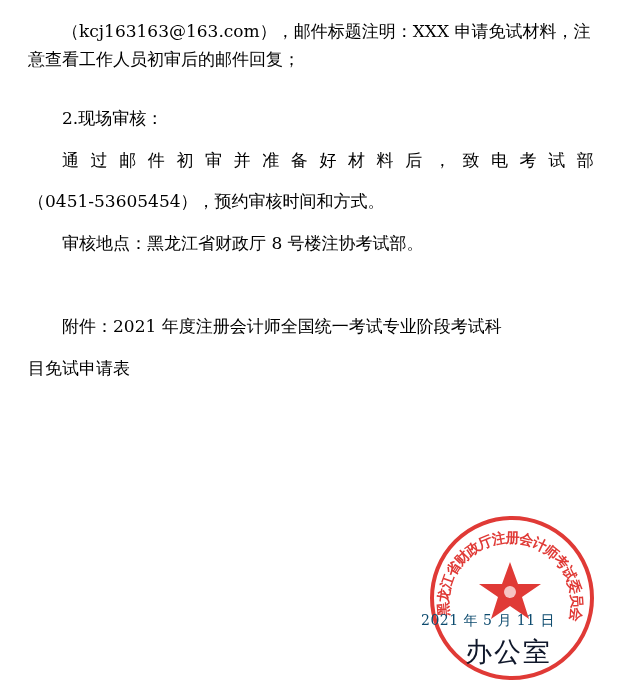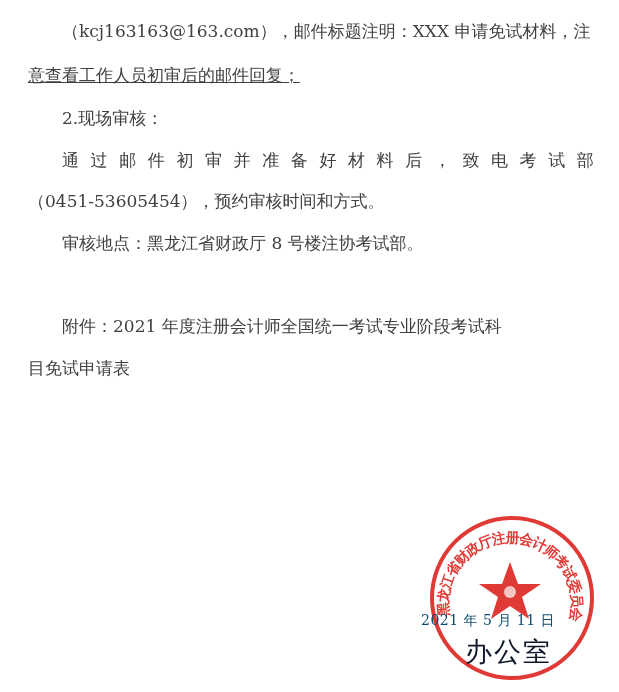--- a/index.html
+++ b/index.html
@@ -1,39 +1,39 @@
 <!DOCTYPE html>
 <html><head>
 <meta charset="utf-8">
 <style>
   html, body { margin: 0; padding: 0; }
   body {
     width: 619px; height: 692px; background: #ffffff; position: relative; overflow: hidden;
     font-family: "DejaVu Serif", "Liberation Serif", serif; color: #2a2a2a;
   }
   .line {
-    position: absolute; font-size: 17px; line-height: 22px; white-space: nowrap; color: #404040;
+    position: absolute; font-size: 17px; line-height: 22px; white-space: nowrap; color: #000000;
   }
   .spaced { letter-spacing: 11.6px; }
   .seal { position: absolute; left: 420px; top: 510px; width: 180px; height: 180px; }
   .date {
     position: absolute; left: 421px; top: 609px; font-size: 14px; line-height: 22px;
     color: #0c4a6e; white-space: nowrap; letter-spacing: 0.5px;
   }
   .office {
     position: absolute; left: 465px; top: 635px; font-size: 27px; line-height: 34px;
     color: #0f172a; font-family: "DejaVu Sans", sans-serif; letter-spacing: 2px; white-space: nowrap;
   }
 </style>
 </head>
 <body>
 
 <div>
   <div class="line" style="left:62px; top:20px;">（kcj163163@163.com），邮件标题注明：XXX 申请免试材料，注</div>
-  <div class="line" style="left:28px; top:64px;text-decoration:underline;">意查看工作人员初审后的邮件回复；</div>
+  <div class="line" style="left:28px; top:48px;">意查看工作人员初审后的邮件回复；</div>
   <div class="line" style="left:62px; top:107px;">2.现场审核：</div>
   <div class="line spaced" style="left:62px; top:149px;text-align:right;">通过邮件初审并准备好材料后，致电考试部</div>
   <div class="line" style="left:28px; top:190px;">（0451-53605454），预约审核时间和方式。</div>
   <div class="line" style="left:62px; top:232px;">审核地点：黑龙江省财政厅 8 号楼注协考试部。</div>
   <div class="line" style="left:62px; top:315px;">附件：2021 年度注册会计师全国统一考试专业阶段考试科</div>
   <div class="line" style="left:28px; top:357px;">目免试申请表</div>
 
   <svg class="seal" viewBox="0 0 180 180">
     <defs>
       <path id="sealArc" d="M 30 110 A 62 62 0 1 1 150 110"></path>

